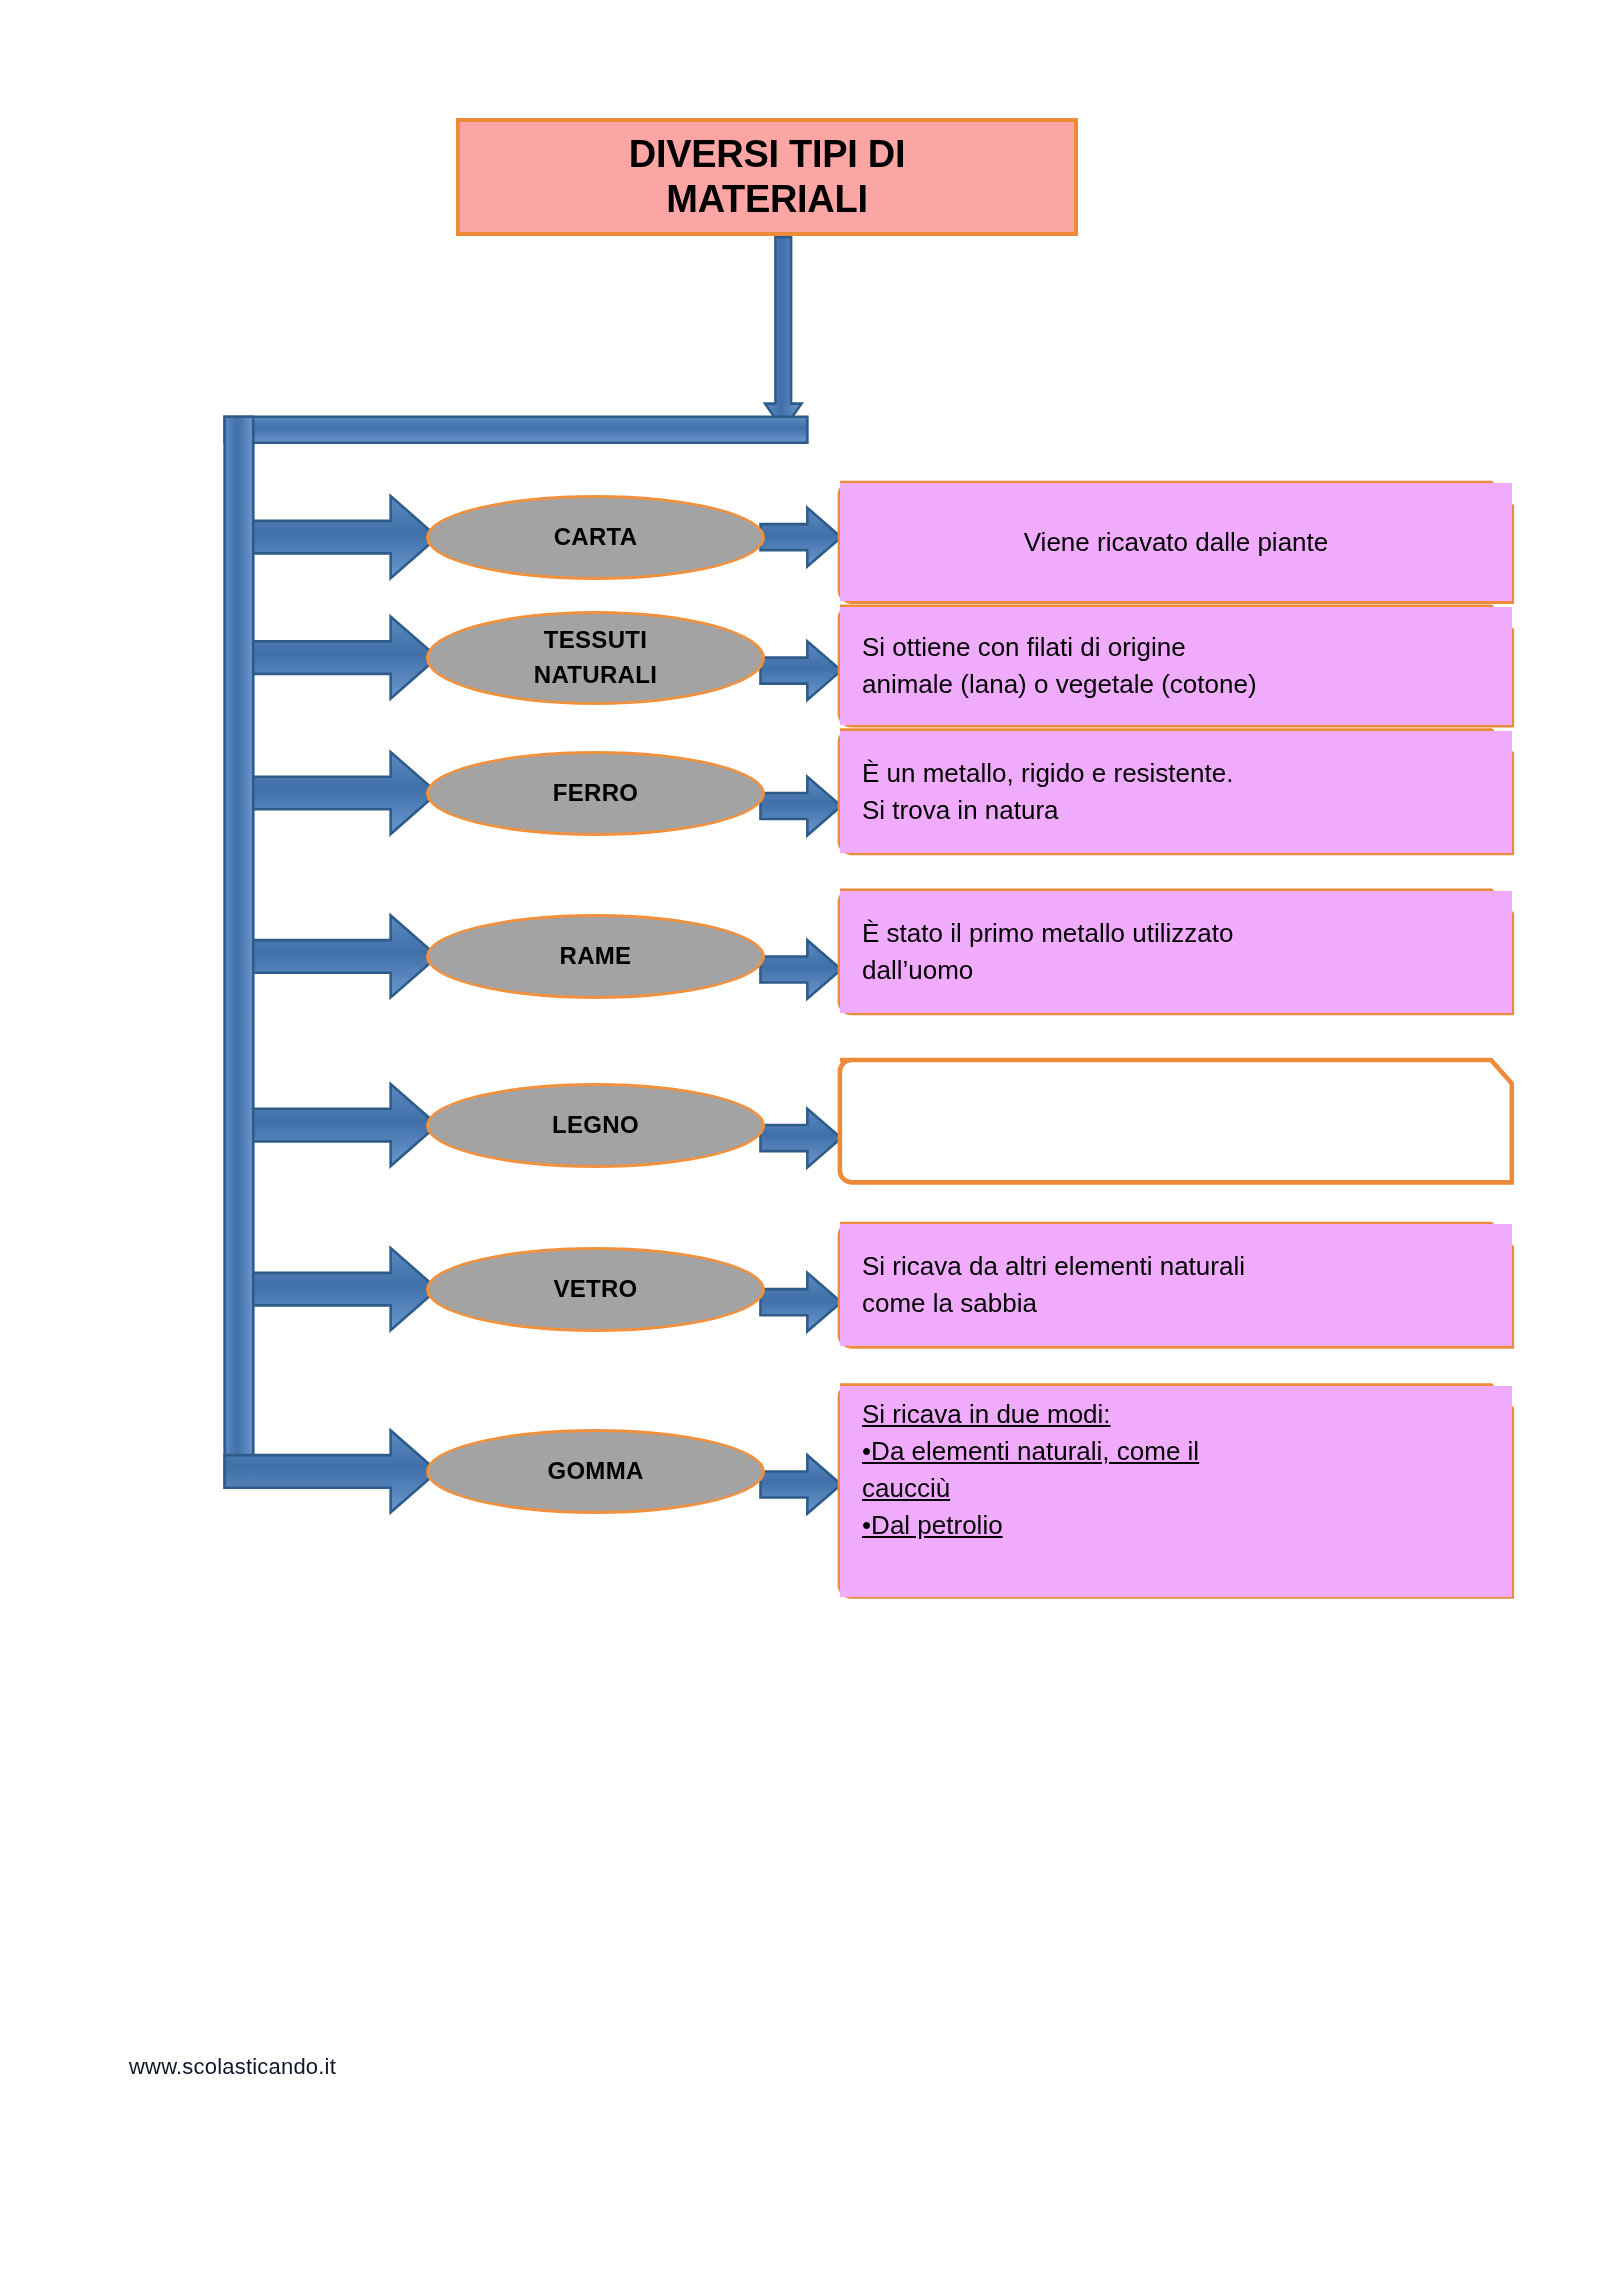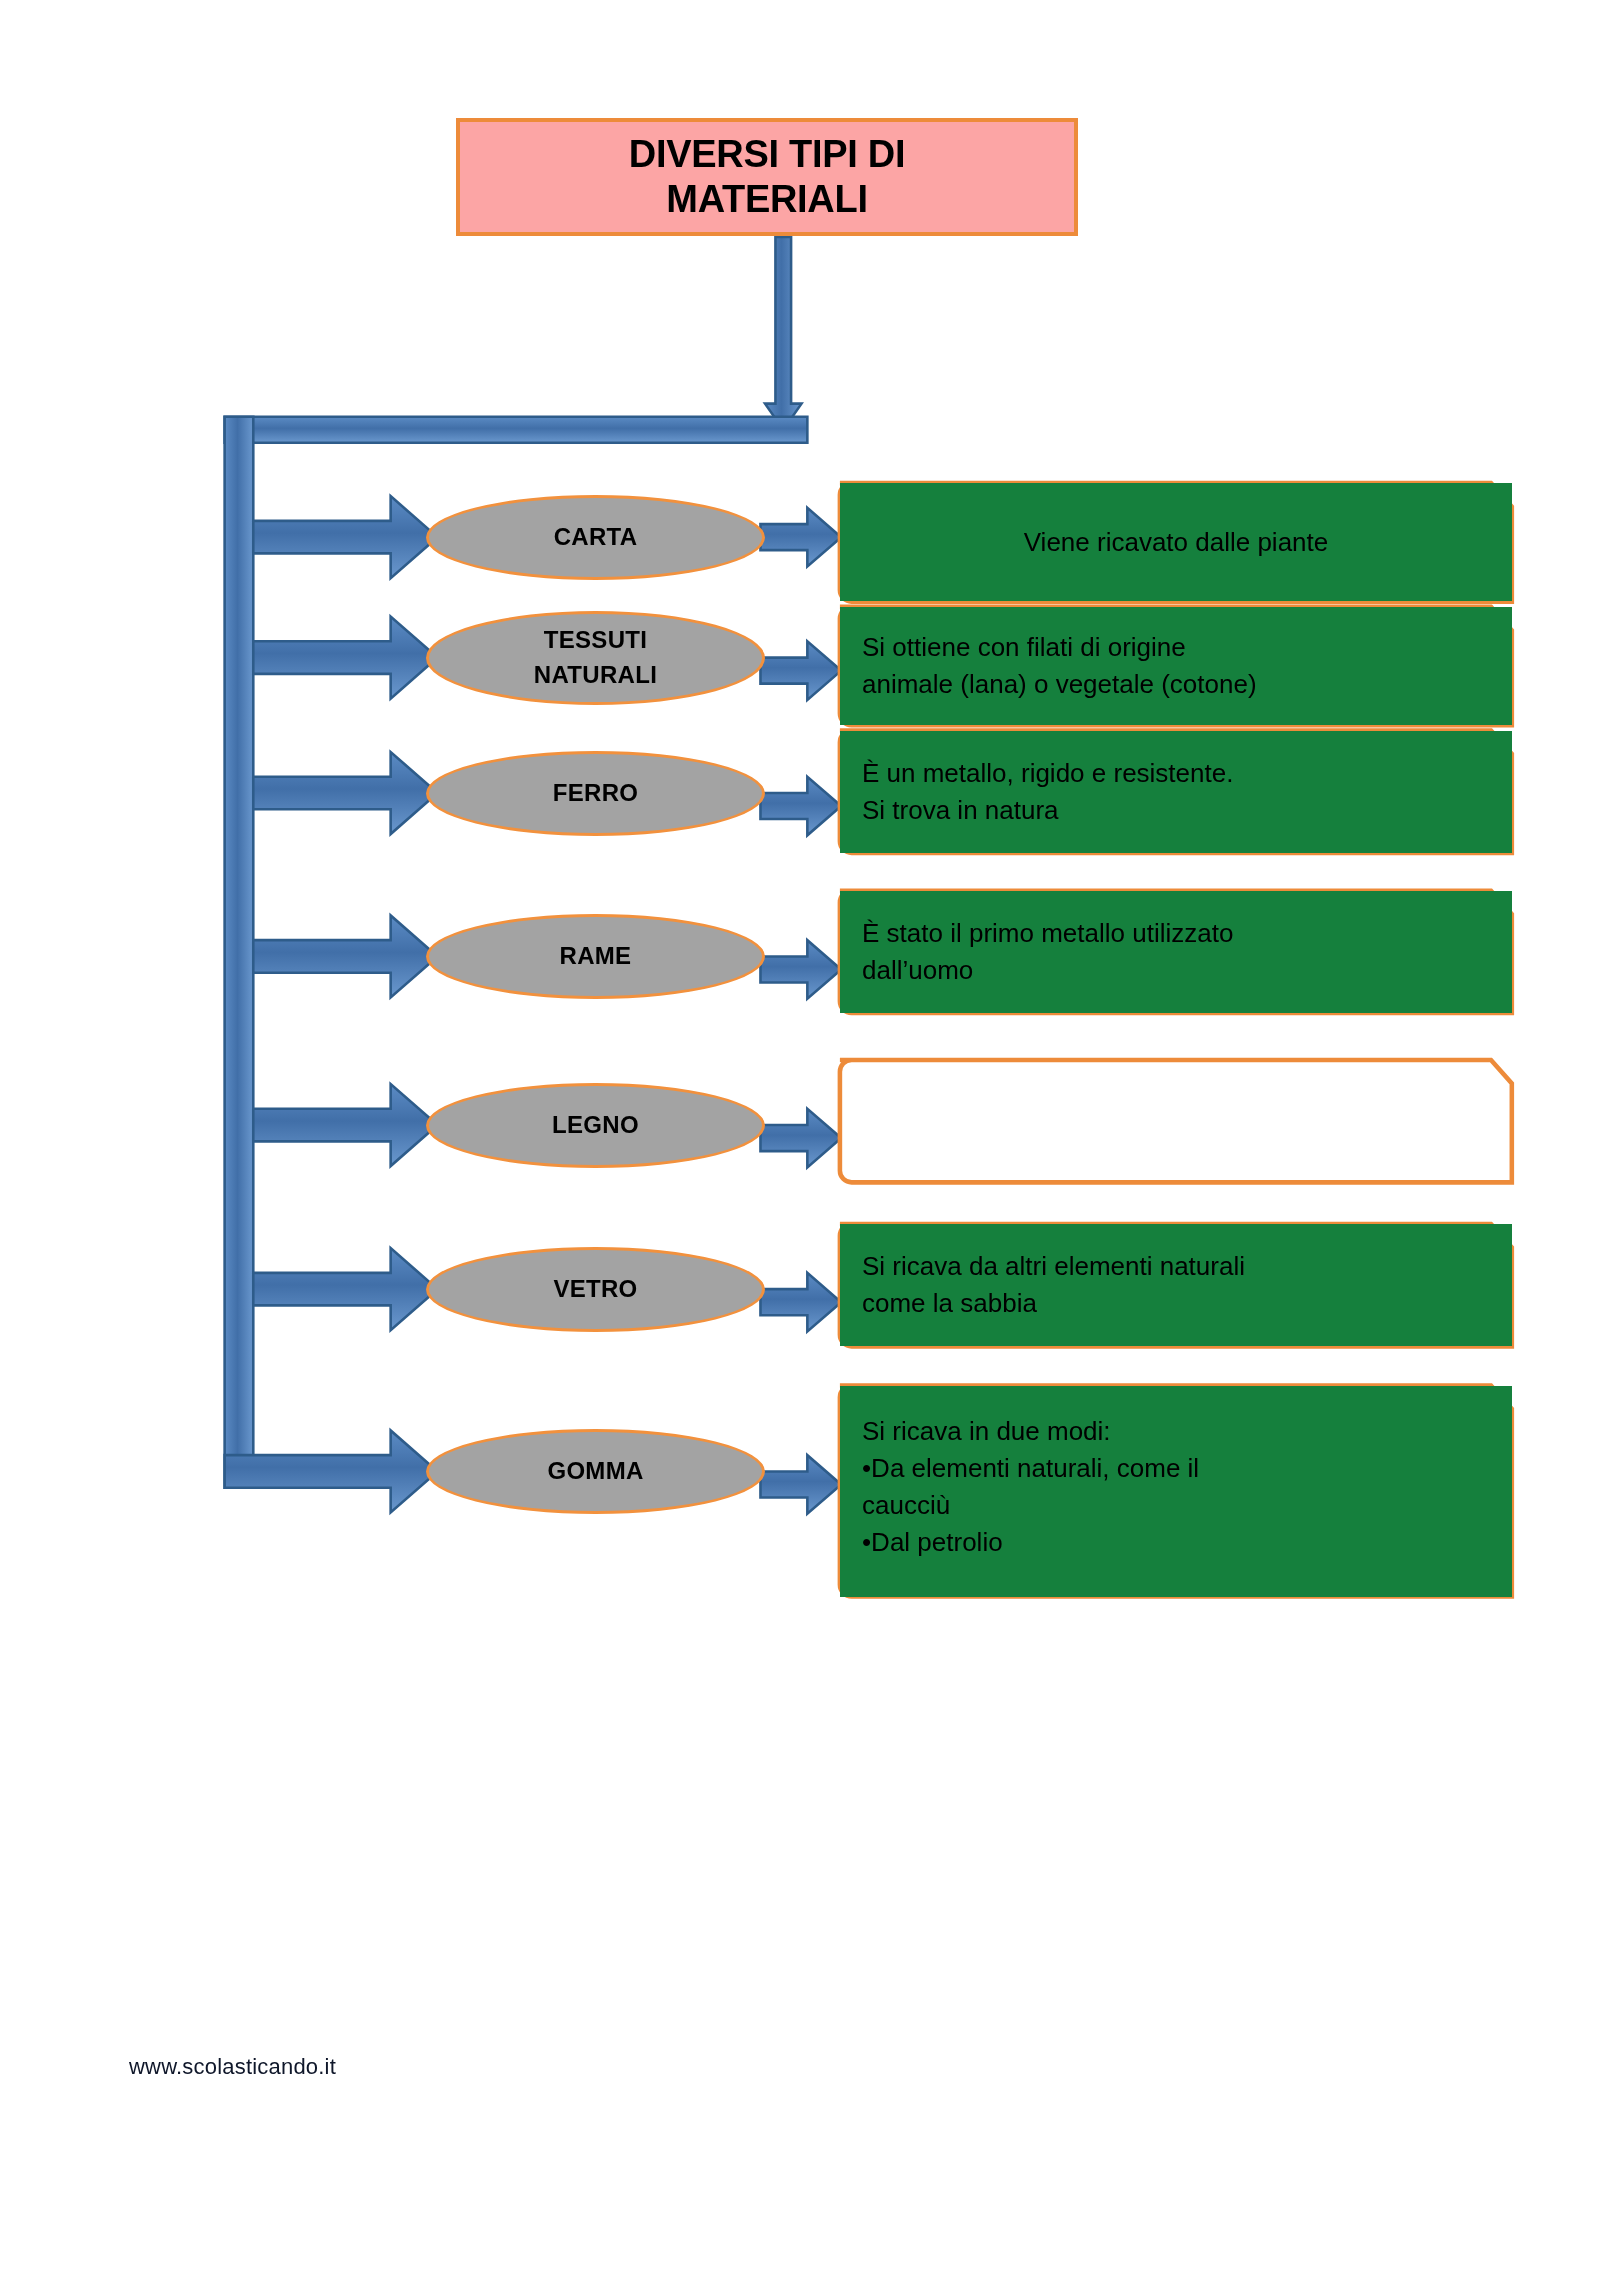--- a/index.html
+++ b/index.html
@@ -64,42 +64,43 @@
     color: #000000;
     text-align: center;
     line-height: 1.45;
     letter-spacing: 0.3px;
   }
 
   
   .desc-box {
     position: absolute;
     box-sizing: border-box;
-    background: #15803d;
+    background: #f0abfc;
     z-index: 4;
   }
   .desc-text {
     position: absolute;
     left: 22px;
     right: 19.5px;
     top: 50%;
     transform: translateY(-50%);
     font-size: 26px;
     color: #000000;
     line-height: 1.42;
     white-space: pre-line;
   }
   .desc-text.centered {
     text-align: center;
     left: 13px;
     right: 13px;
   }
   .desc-text.topaligned {
-    top: 27px;
+    top: 10px;
     transform: none;
+    text-decoration: underline;
   }
 
   .footer-url {
     position: absolute;
     left: 129px;
     top: 2054px;
     font-size: 22px;
     color: #0f172a;
     letter-spacing: 0.2px;
   }

